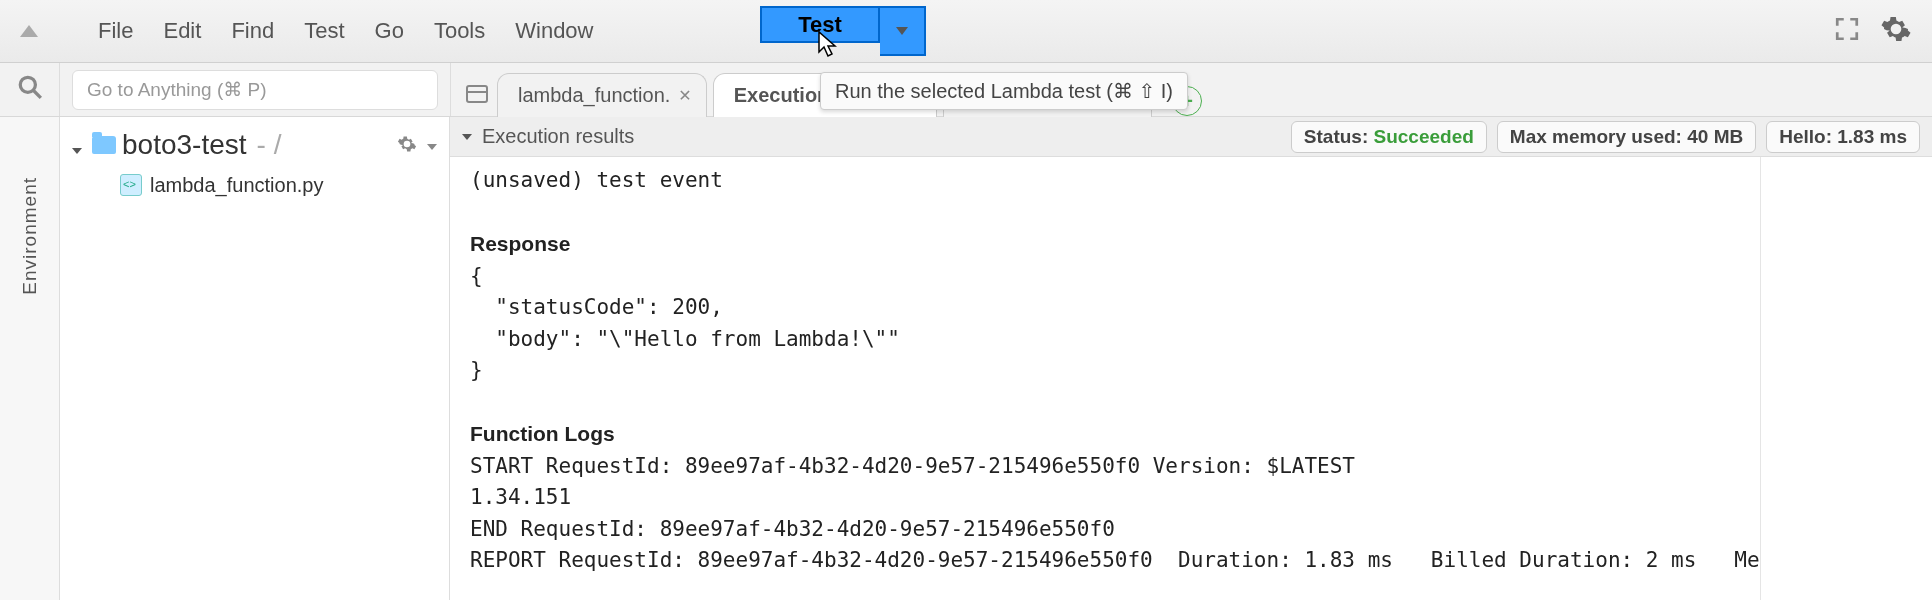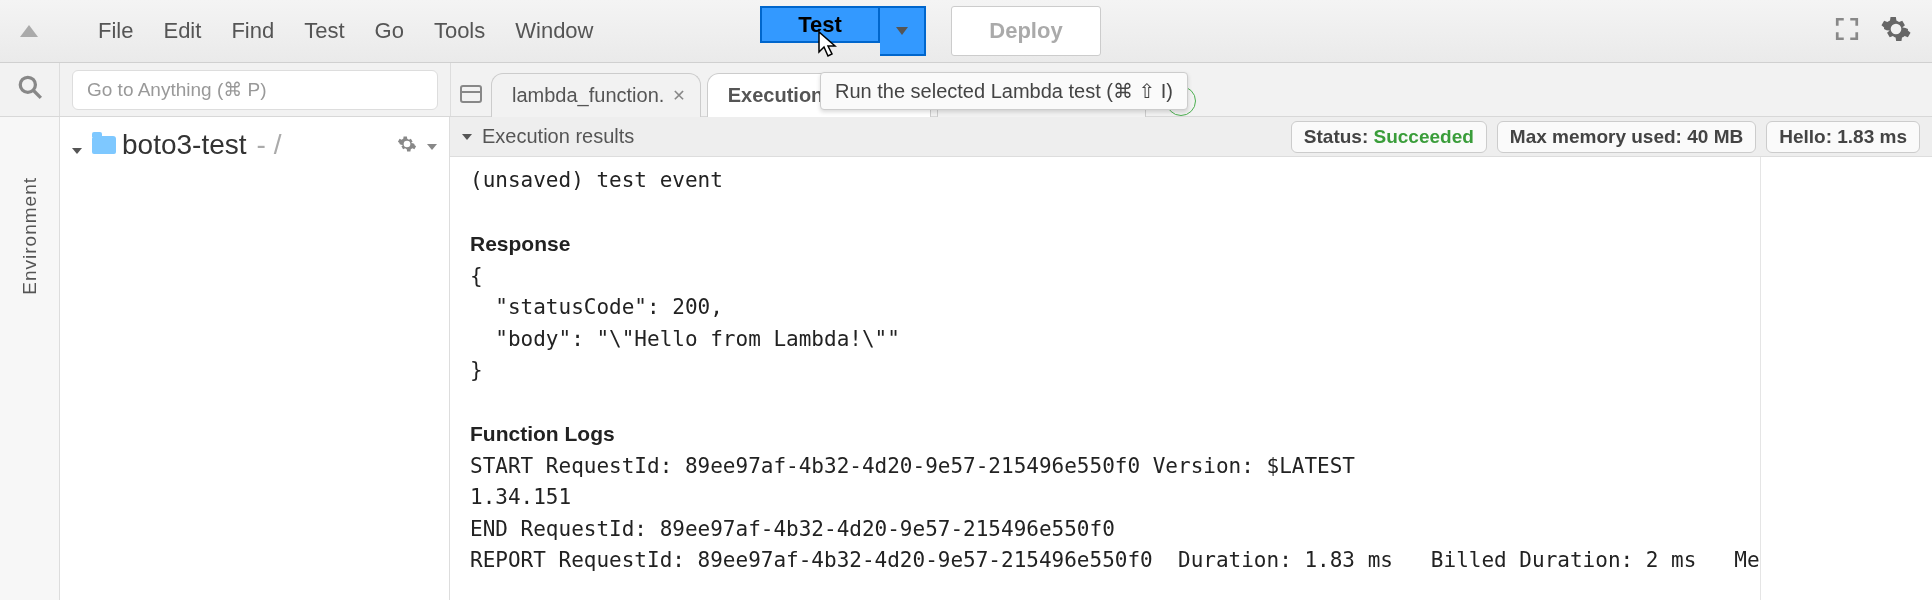--- a/index.html
+++ b/index.html
@@ -18,21 +18,21 @@
   .deploy-btn { background:#fff; border:1px solid #ccc; color:#aaa; font-weight:bold; font-size:22px; height:50px; width:150px; display:flex; align-items:center; justify-content:center; border-radius:3px;}
   .menubar-right { position:absolute; right:20px; display:flex; gap:20px; align-items:center; }
   .tooltip { position:absolute; left:820px; top:72px; background:#fafafa; border:1px solid #ccc; border-radius:4px; padding:6px 14px; font-size:20px; color:#444; box-shadow:0 2px 4px rgba(0,0,0,0.15); z-index:50;}
   
   
   .toolbar-row { height:54px; display:flex; align-items:center; border-bottom:1px solid #d8d8d8; background:#f2f2f2; }
   .sidebar-rail { width:60px; height:100%; display:flex; align-items:center; justify-content:center; border-right:1px solid #ddd; }
   .search-wrap { width:390px; padding:0 12px; display:flex; align-items:center; }
   .search-input { width:100%; height:40px; border:1px solid #ddd; border-radius:6px; padding:0 14px; font-size:19px; color:#0c4a6e; background:#fff;}
   .search-input::placeholder { color:#999; }
-  .tabs-wrap { flex:1; display:flex; align-items:flex-end; height:100%; position:relative; border-left:1px solid #ddd;}
+  .tabs-wrap { flex:1; display:flex; align-items:flex-end; height:100%; padding-left:6px; position:relative; border-left:1px solid #ddd;}
   .tab-icon-lead { width:40px; display:flex; align-items:center; justify-content:center; color:#888; font-size:20px; height:44px;}
   .tab { height:44px; padding:0 14px 0 20px; display:flex; align-items:center; gap:8px; border:1px solid #ccc; border-bottom:none; border-radius:12px 12px 0 0; margin-right:6px; background:#f2f2f2; font-size:20px; color:#555; position:relative; top:1px;}
   .tab.active { background:#fff; font-weight:bold; }
   .tab-close { color:#888; font-size:16px; }
   .tab-add { width:30px; height:30px; border:1.5px solid #4caf50; border-radius:50%; display:flex; align-items:center; justify-content:center; color:#4caf50; font-size:20px; margin-left:14px; font-weight:bold;}
   
   
   .main-row { display:flex; height:calc(600px - 63px - 54px); }
   .left-rail { width:60px; border-right:1px solid #ddd; background:#f7f7f7; display:flex; align-items:flex-start; justify-content:center; padding-top:60px;}
   .left-rail-label { writing-mode:vertical-rl; transform:rotate(180deg); color:#555; font-size:19px; letter-spacing:1px;}
@@ -84,21 +84,20 @@
       <span class="menu-item">Window</span>
     </div>
   </div>
   <div class="menubar-center">
     <div class="test-btn-wrap">
       <div class="test-btn">Test</div>
       <div class="test-btn-drop">
           <span class="tri-down"></span>
         </div>
     </div>
-    <div class="deploy-btn">Deploy</div>
   </div>
   <div class="menubar-right">
     <span>
       <svg width="26" height="26" viewBox="0 0 24 24" fill="none" stroke="#888" stroke-width="2.5">
           <path d="M3 9V3h6M21 9V3h-6M3 15v6h6M21 15v6h-6"></path>
         </svg>
     </span>
     <span>
       <svg width="32" height="32" viewBox="0 0 24 24" fill="#666">
           <path d="M12 8a4 4 0 100 8 4 4 0 000-8zm9 4a7 7 0 01-.1 1.2l2 1.6-2 3.4-2.4-1a7 7 0 01-2 1.2l-.4 2.6h-4l-.4-2.6a7 7 0 01-2-1.2l-2.4 1-2-3.4 2-1.6A7 7 0 013 12a7 7 0 01.1-1.2l-2-1.6 2-3.4 2.4 1a7 7 0 012-1.2L7.9 3h4l.4 2.6a7 7 0 012 1.2l2.4-1 2 3.4-2 1.6A7 7 0 0121 12z"></path>
@@ -160,20 +159,24 @@
       <span class="folder-ico"></span>
       <span class="tree-folder-name">boto3-test</span>
       <span class="tree-folder-suffix">- /</span>
       <span class="gear-mini">
         <svg width="20" height="20" viewBox="0 0 24 24" fill="#888">
             <path d="M12 8a4 4 0 100 8 4 4 0 000-8zm9 4a7 7 0 01-.1 1.2l2 1.6-2 3.4-2.4-1a7 7 0 01-2 1.2l-.4 2.6h-4l-.4-2.6a7 7 0 01-2-1.2l-2.4 1-2-3.4 2-1.6A7 7 0 013 12a7 7 0 01.1-1.2l-2-1.6 2-3.4 2.4 1a7 7 0 012-1.2L7.9 3h4l.4 2.6a7 7 0 012 1.2l2.4-1 2 3.4-2 1.6A7 7 0 0121 12z"></path>
           </svg>
         <span class="tri-down small" style="border-top-color:#888; margin-left:2px; vertical-align:middle;"></span>
       </span>
     </div>
+    <div class="tree-file-row">
+      <span class="file-ico"></span>
+      <span>lambda_function.py</span>
+    </div>
   </div>
   <div class="editor-pane">
     <div class="exec-header">
       <span class="tri-down small"></span>
       <span class="exec-header-title">Execution results</span>
       <div class="exec-status-pills">
         <div class="pill"><span>Status:</span> <span class="succ">Succeeded</span></div>
         <div class="pill"><span>Max memory used:</span> <span>40 MB</span></div>
         <div class="pill"><span>Hello:</span> <span>1.83 ms</span></div>
       </div>

